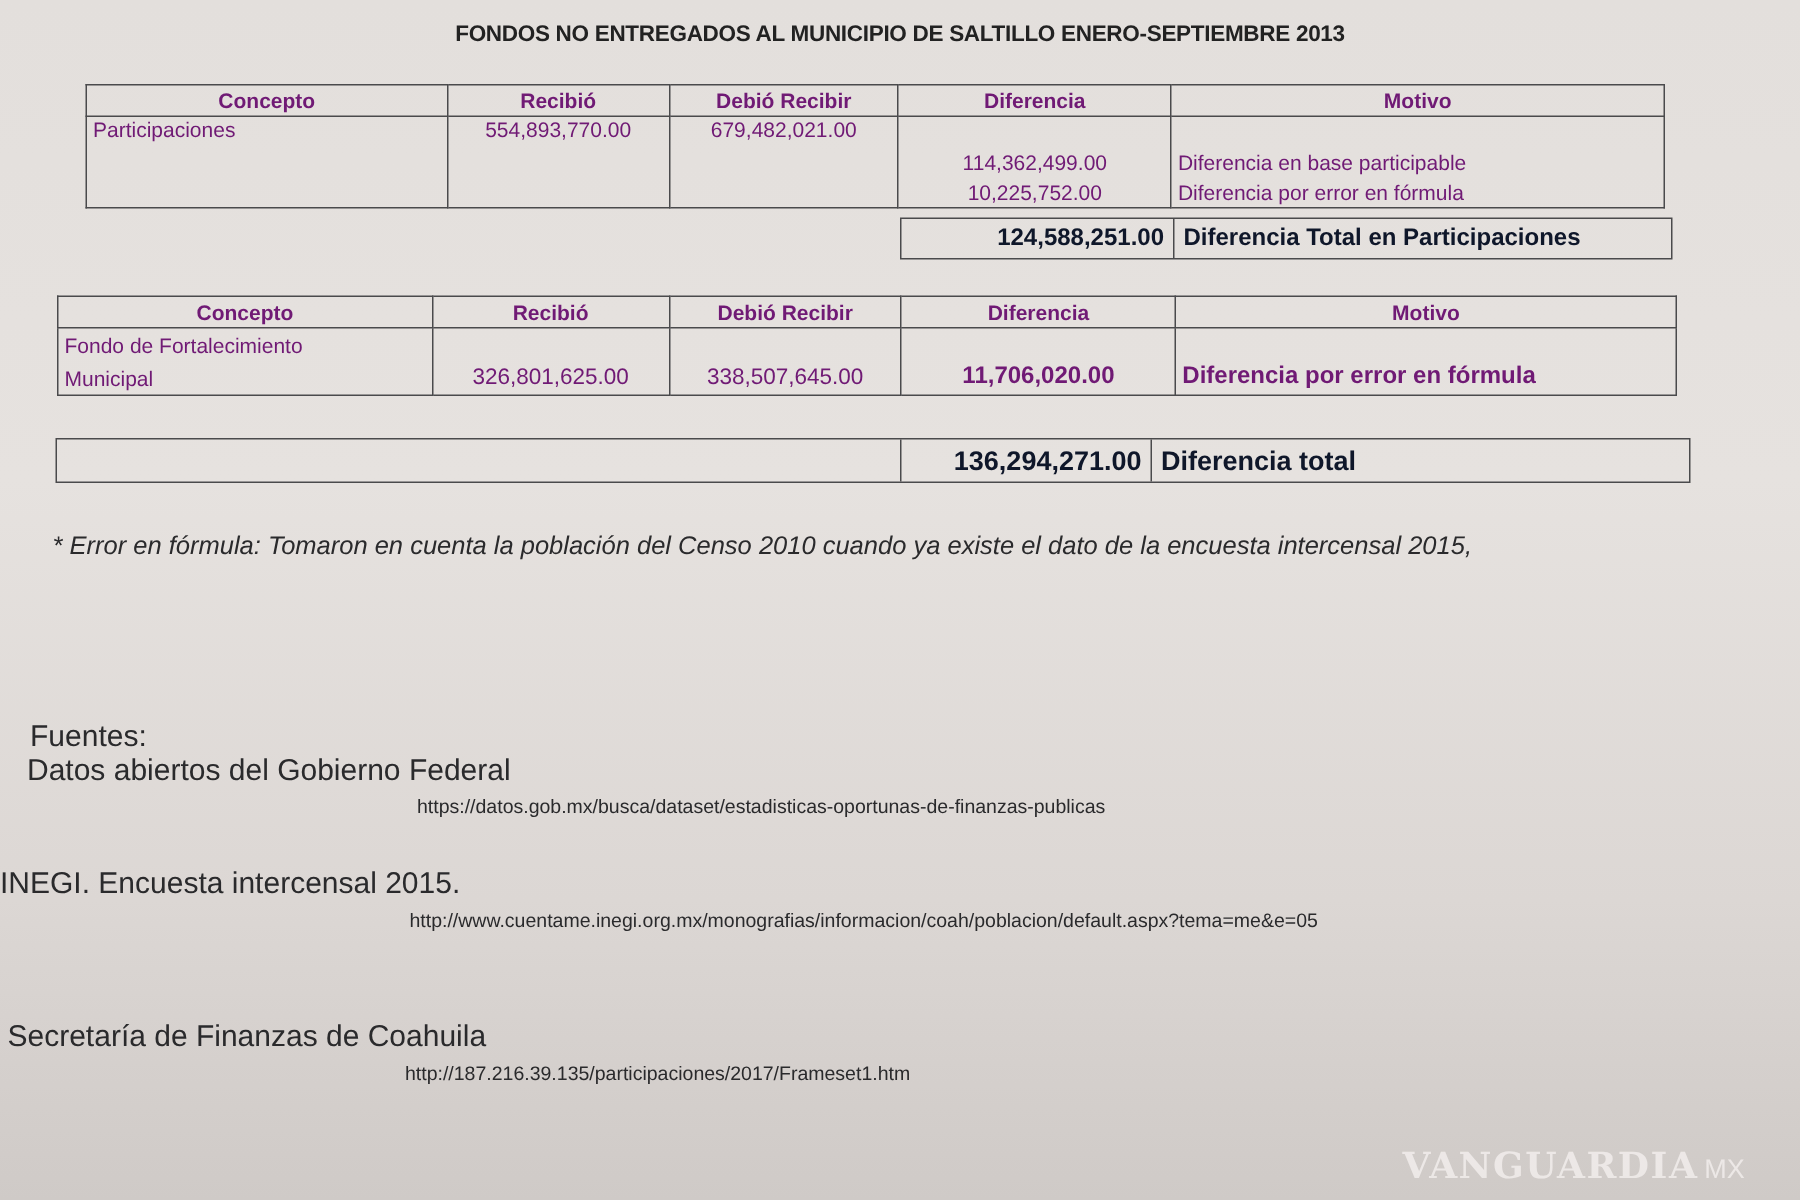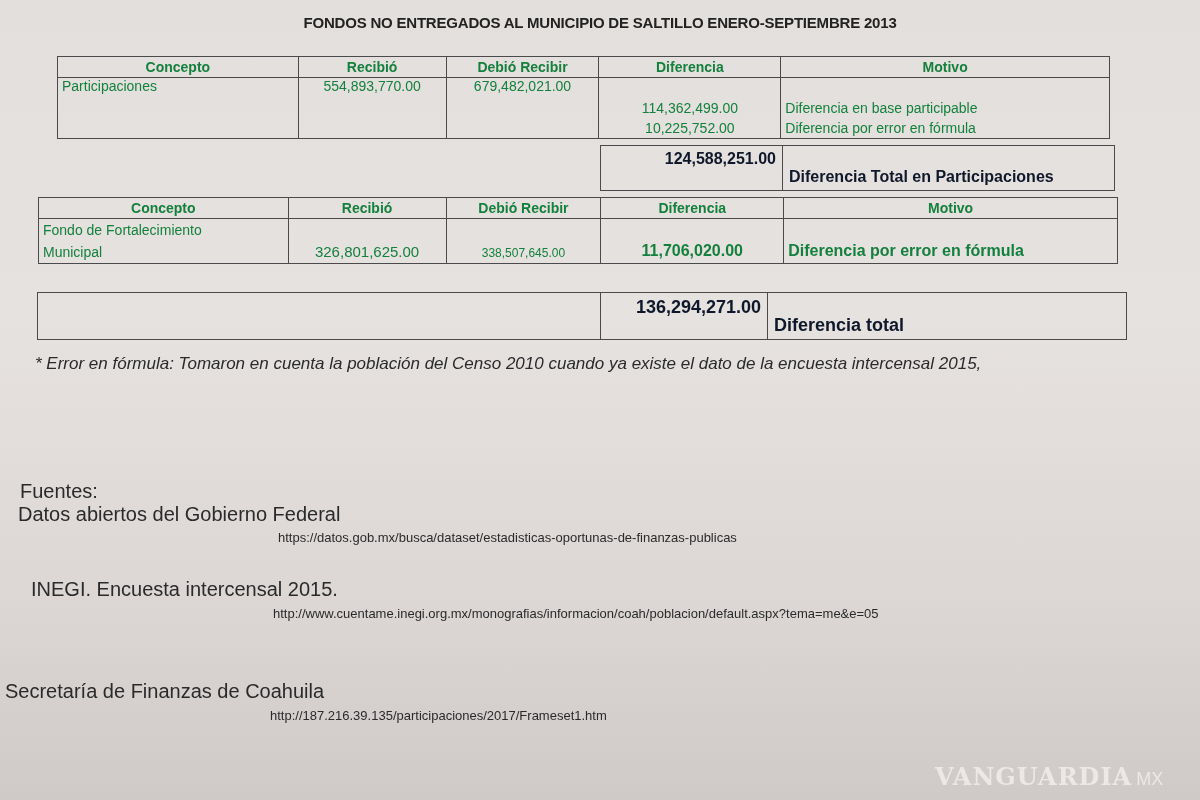--- a/index.html
+++ b/index.html
@@ -23,21 +23,21 @@
       font-size: 15px;
       font-weight: bold;
       letter-spacing: -0.2px;
       color: #222;
     }
 
     table.fin {
       position: absolute;
       border-collapse: collapse;
       font-size: 14px;
-      color: #15803d;
+      color: #701a75;
       padding-left: 36px;
     }
     table.fin td, table.fin th {
       border: 1.5px solid #4a4a4c;
       padding: 0 4px;
       height: 20px;
       vertical-align: middle;
       white-space: nowrap;
     }
     table.fin th {
@@ -63,21 +63,20 @@
       border-right: 1.5px solid #4a4a4c;
       text-align: right;
       padding: 0 6px;
       box-sizing: border-box;
       line-height: 26px;
     }
     .tot-row .cell-lbl {
       padding: 0 6px;
       line-height: 26px;
       white-space: nowrap;
-      margin-top: 18px;
     }
 
     .note {
       left: 35px; top: 350px; width: 1140px;
       font-size: 17px;
       font-style: italic;
       line-height: 27px;
       color: #2a2a2c;
     }
 
@@ -159,21 +158,21 @@
     <th>Debió Recibir</th>
     <th>Diferencia</th>
     <th>Motivo</th>
   </tr>
   <tr>
     <td class="lbl" style="height:44px; vertical-align:top; line-height:22px; white-space:normal;">
       <div>Fondo de Fortalecimiento</div>
       <div>Municipal</div>
     </td>
     <td class="num" style="vertical-align:bottom; padding-bottom:3px; font-size:15px;">326,801,625.00</td>
-    <td class="num" style="vertical-align:bottom; padding-bottom:3px; font-size:12px;">338,507,645.00</td>
+    <td class="num" style="vertical-align:bottom; padding-bottom:3px; font-size:15px;">338,507,645.00</td>
     <td class="num" style="vertical-align:bottom; padding-bottom:3px; font-weight:bold; font-size:16px;">11,706,020.00</td>
     <td class="lbl" style="vertical-align:bottom; padding-bottom:3px; font-weight:bold; font-size:16px;">Diferencia por error en fórmula</td>
   </tr>
 </tbody>
   </table>
 
 <div class="tot-row" style="left:37px; top:292px; width:1088px; font-size:18px;">
   <div class="cell-num" style="width:562px; border-right:none; padding:0;"></div>
   <div class="cell-num" style="width:168px; border-left:1.5px solid #4a4a4c; line-height:28px;">136,294,271.00</div>
   <div class="cell-lbl" style="line-height:28px;">Diferencia total</div>
@@ -181,21 +180,21 @@
 
 <div class="abs note">
   <div>* Error en fórmula: Tomaron en cuenta la población del Censo 2010 cuando ya existe el dato de la encuesta intercensal 2015,</div>
 </div>
 
 <div class="abs src-h" style="left:20px; top:480px;">Fuentes:</div>
 
 <div class="abs src-h" style="left:18px; top:503px;">Datos abiertos del Gobierno Federal</div>
 <div class="abs src-url" style="left:278px; top:530px;">https://datos.gob.mx/busca/dataset/estadisticas-oportunas-de-finanzas-publicas</div>
 
-<div class="abs src-h" style="left:31px; top:578px;">INEGI. Encuesta intercensal 2015.</div>
+<div class="abs src-h" style="left:0; top:578px;">INEGI. Encuesta intercensal 2015.</div>
 <div class="abs src-url" style="left:273px; top:606px;">http://www.cuentame.inegi.org.mx/monografias/informacion/coah/poblacion/default.aspx?tema=me&amp;e=05</div>
 
 <div class="abs src-h" style="left:5px; top:680px;">Secretaría de Finanzas de Coahuila</div>
 <div class="abs src-url" style="left:270px; top:708px;">http://187.216.39.135/participaciones/2017/Frameset1.htm</div>
 
 <div class="abs watermark">
   <span>VANGUARDIA</span><span class="mx">MX</span>
 </div>
 
 </body></html>

